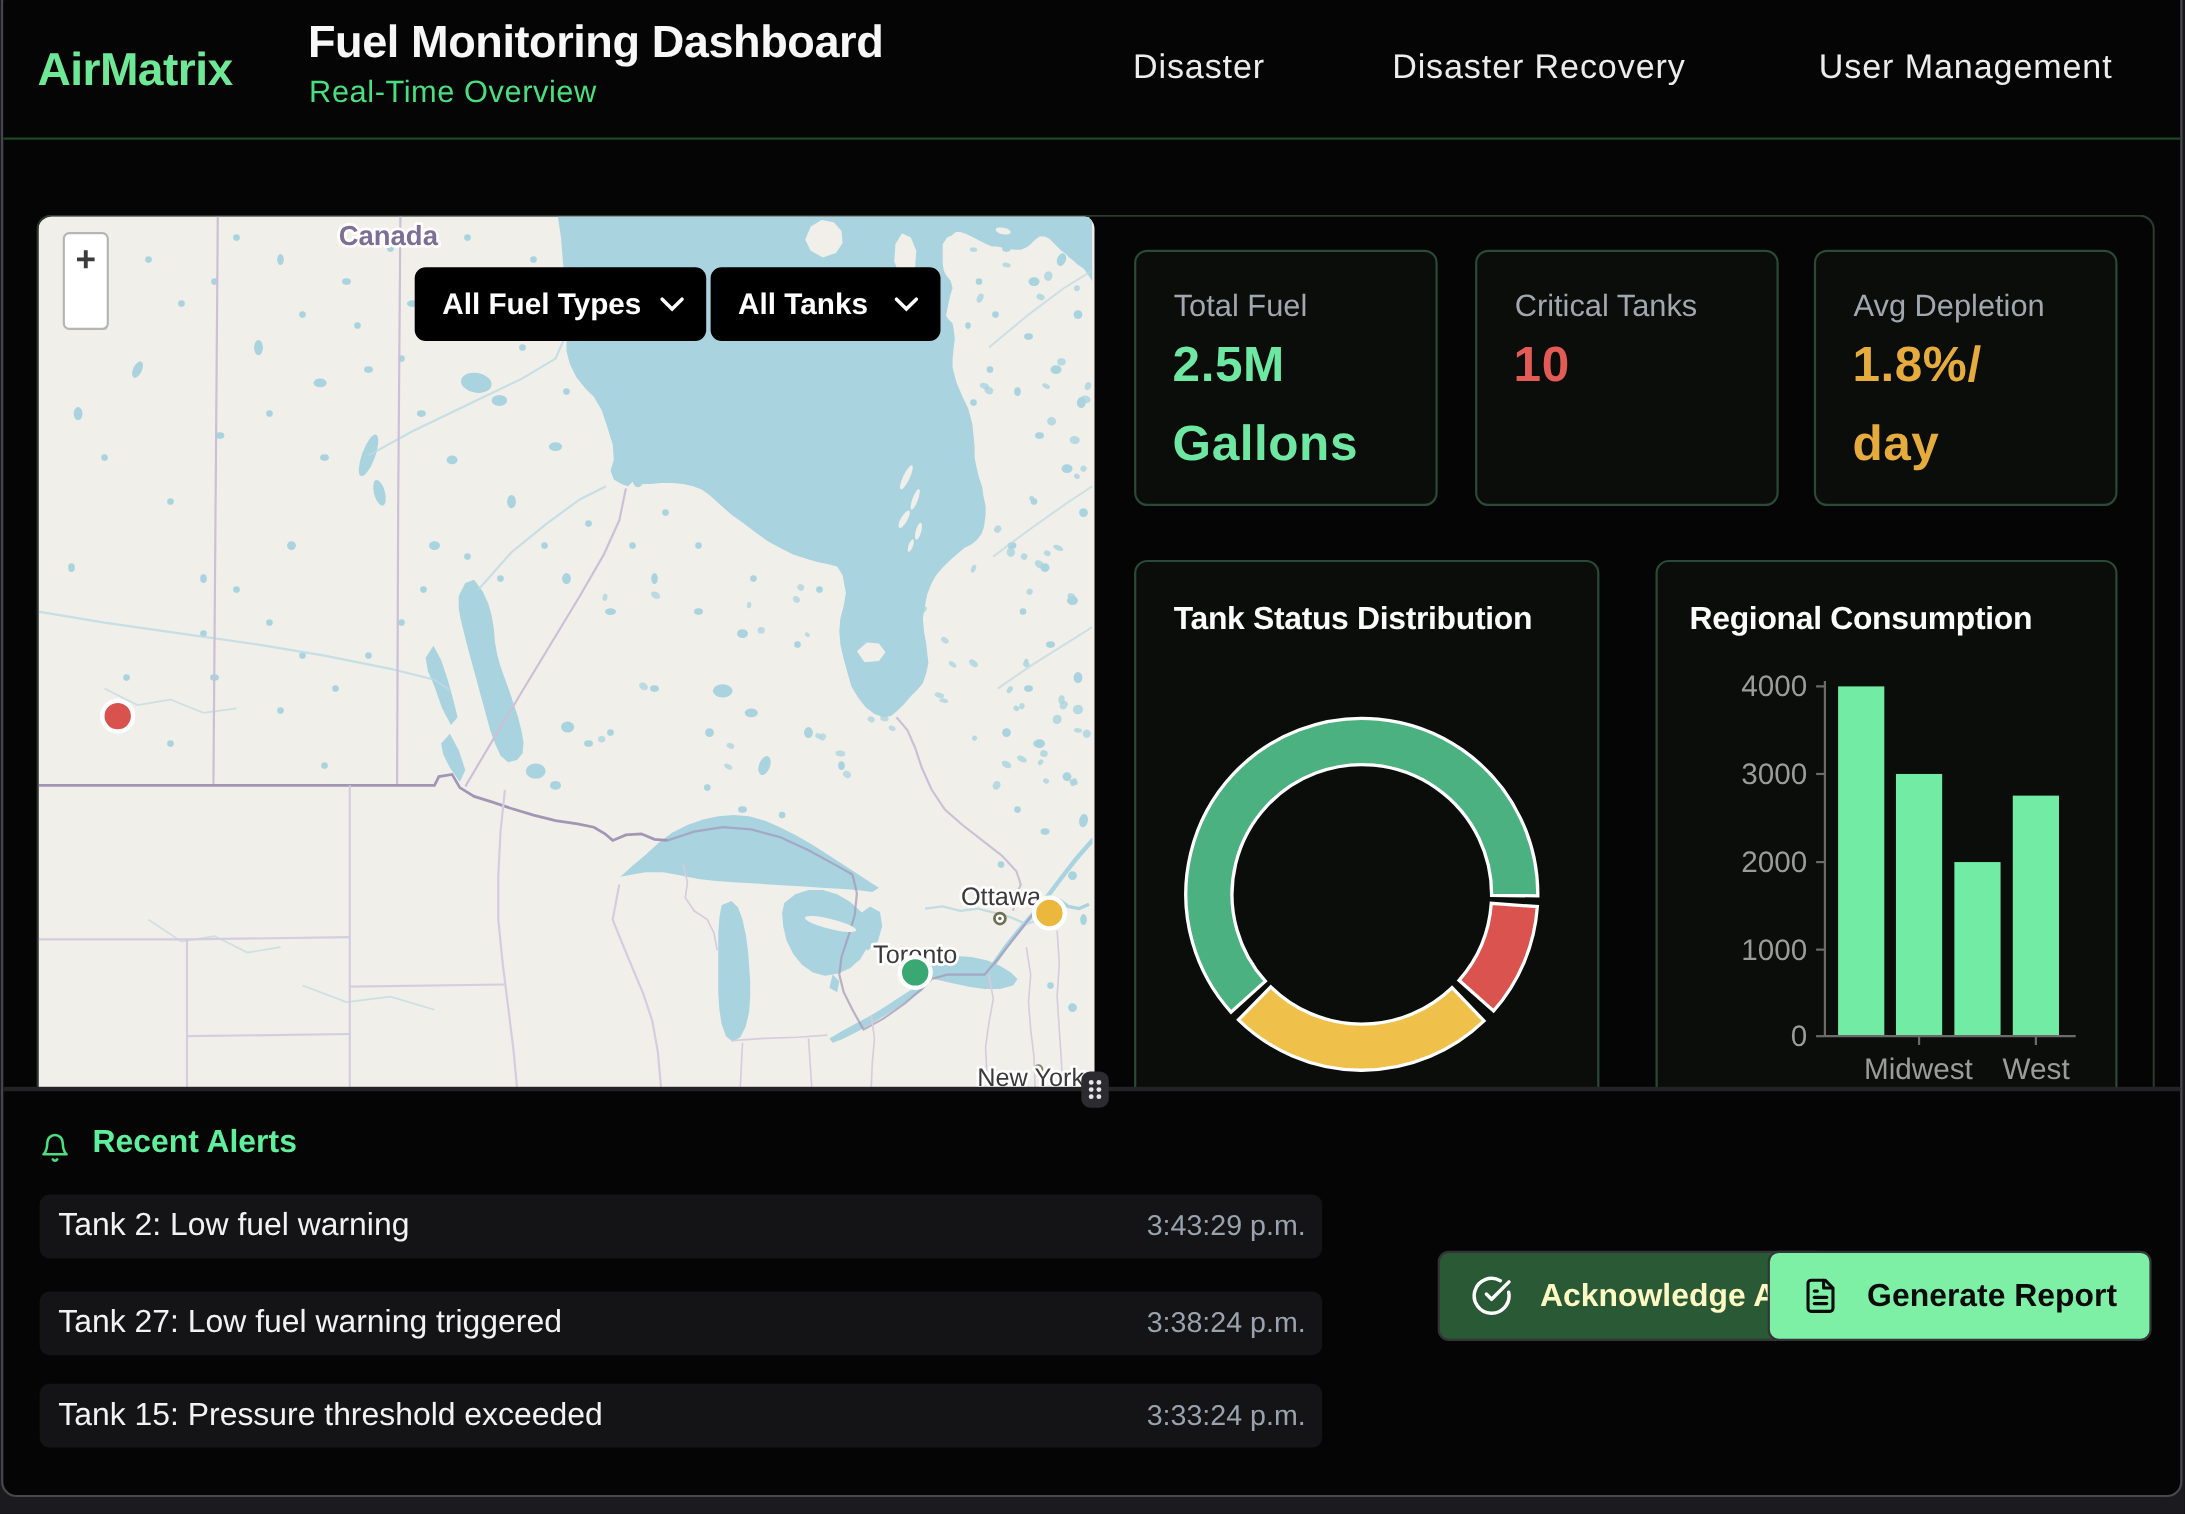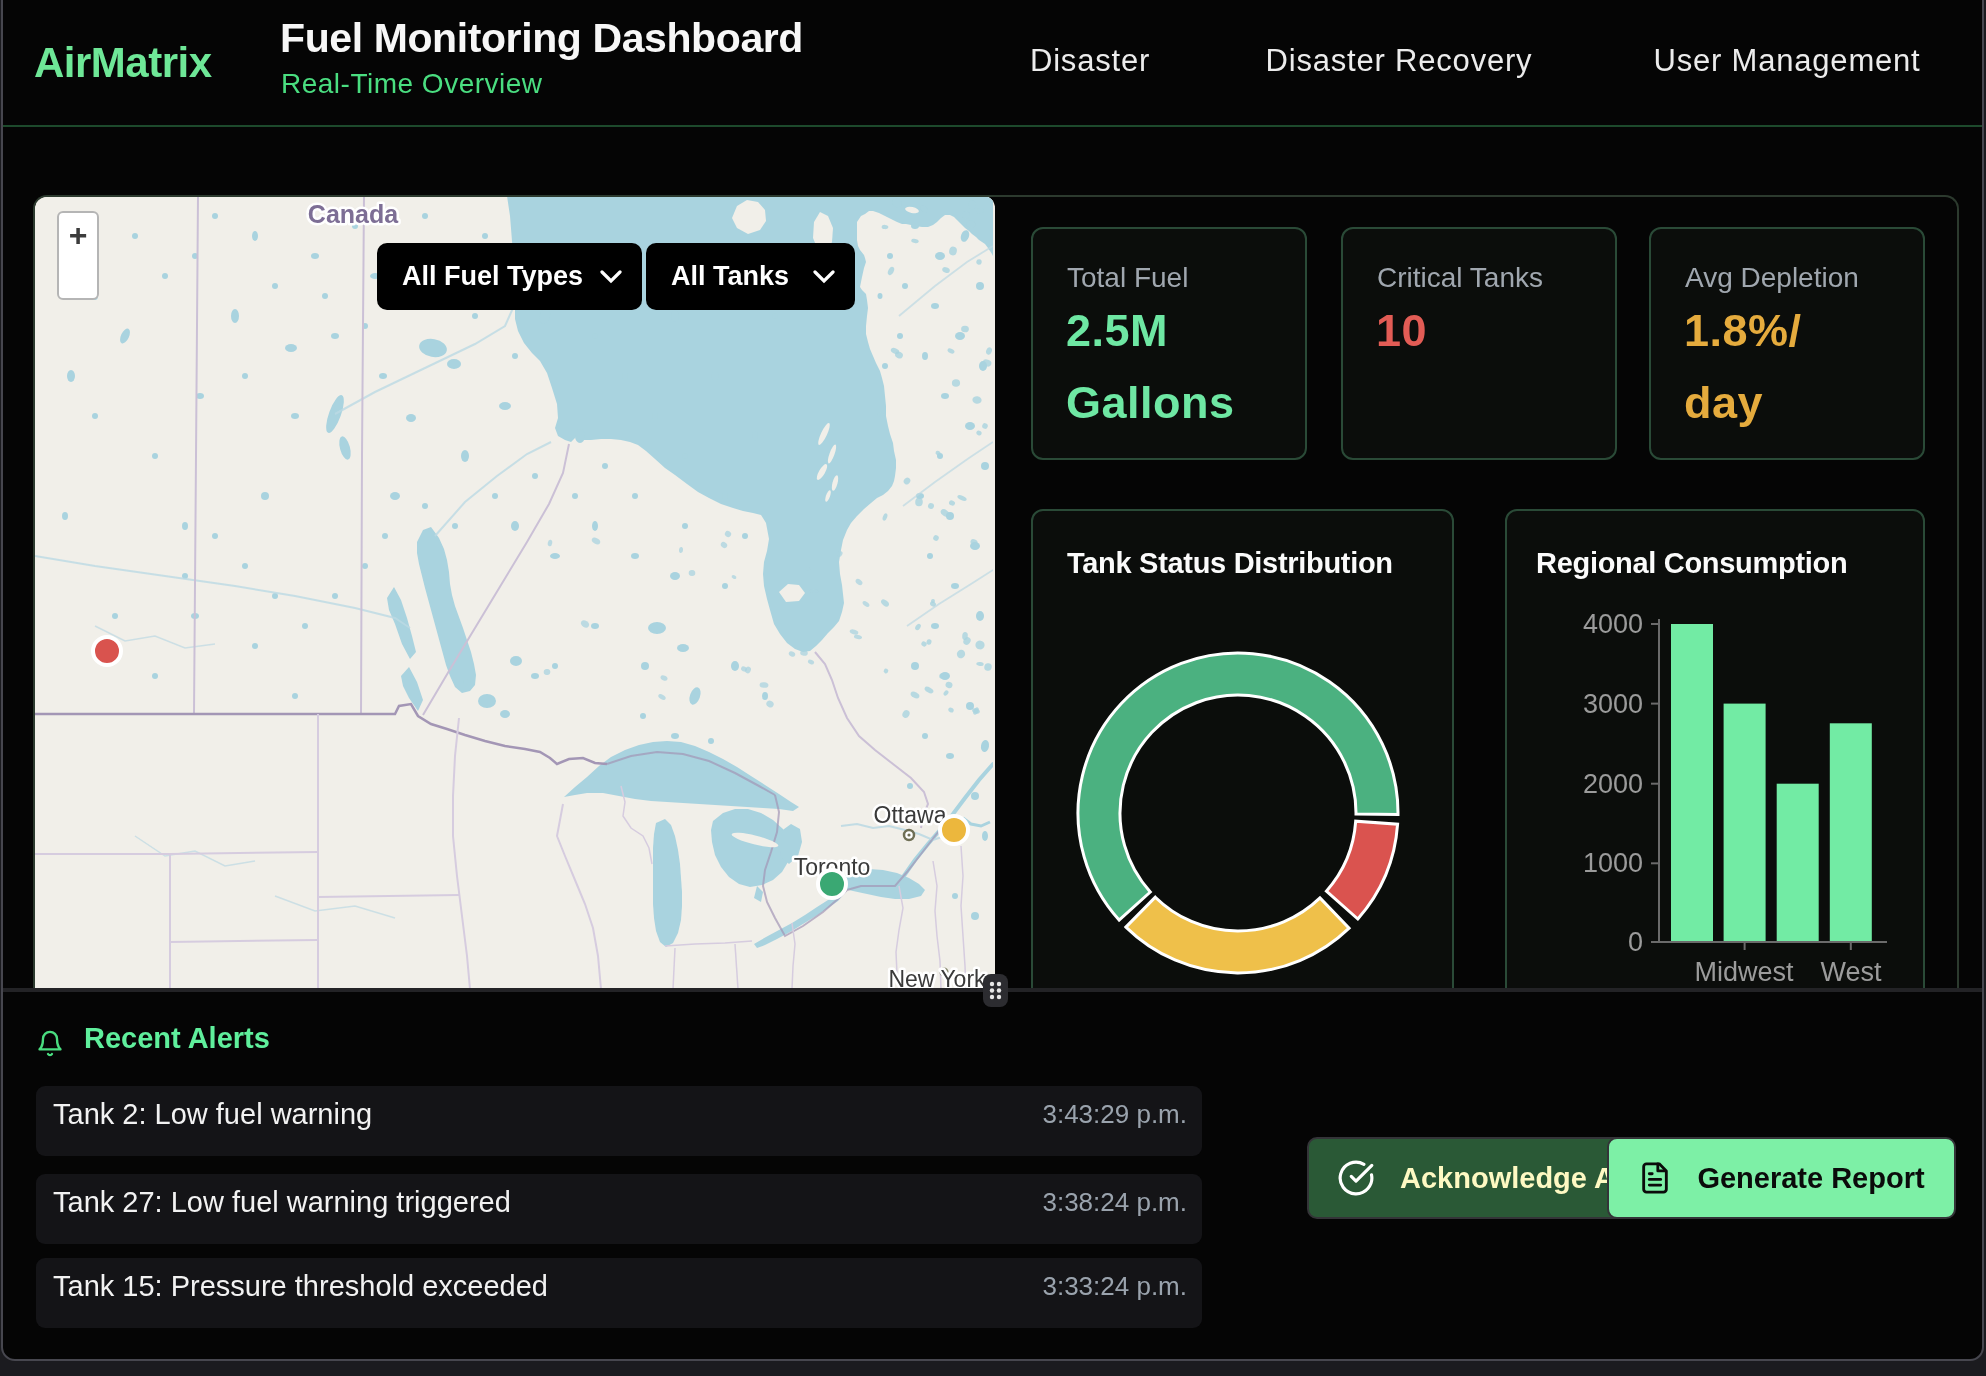--- a/index.html
+++ b/index.html
@@ -35,21 +35,21 @@
   .card { position:absolute; background:#0b0d0b; border:2px solid #2a4a37; border-radius:12px; }
   .stat-label { position:absolute; left:34px; top:33px; font-size:28px; color:#a0a7af; }
   .stat-value { position:absolute; left:33px; top:66px; font-size:45px; font-weight:700; line-height:72px; letter-spacing:0.5px; }
   .chart-title { position:absolute; left:34px; top:36px; font-size:29px; font-weight:700; color:#fbfbfb; letter-spacing:-0.3px; }
   
   #divider { position:absolute; left:0; top:1000px; width:1983px; height:4px; background:#232326; }
   #handle { position:absolute; left:980px; top:986px; width:25px; height:33px;
     background:#2c2c30; border-radius:8px; }
   
   #alert-head { position:absolute; left:81px; top:1034px; font-size:29px; font-weight:700; color:#5fef9c; }
-  .arow { position:absolute; left:33px; width:1166px; height:70px; background:#141417;
+  .arow { position:absolute; left:33px; width:1166px; height:58px; background:#141417;
     border-radius:9px; }
   .arow .t { position:absolute; left:17px; top:12px; font-size:29px; color:#f2f2f2; }
   .arow .tm { position:absolute; right:15px; top:13px; font-size:26px; color:#9aa3ad;margin-left:20px; }
   .btn { position:absolute; top:1149px; height:82px; border-radius:10px;
     display:flex; align-items:center; justify-content:center; font-size:29px; font-weight:700; }
   #btn-ack { left:1304px; width:354px; background:#2a5936; color:#fef9c3; border:2px solid #343438; }
   #btn-gen { left:1604px; width:349px; background:#7df0a6; color:#0b0b0b; border:2px solid #343438; }
   .btn svg { margin-right:25px; }
 </style>
 </head>

